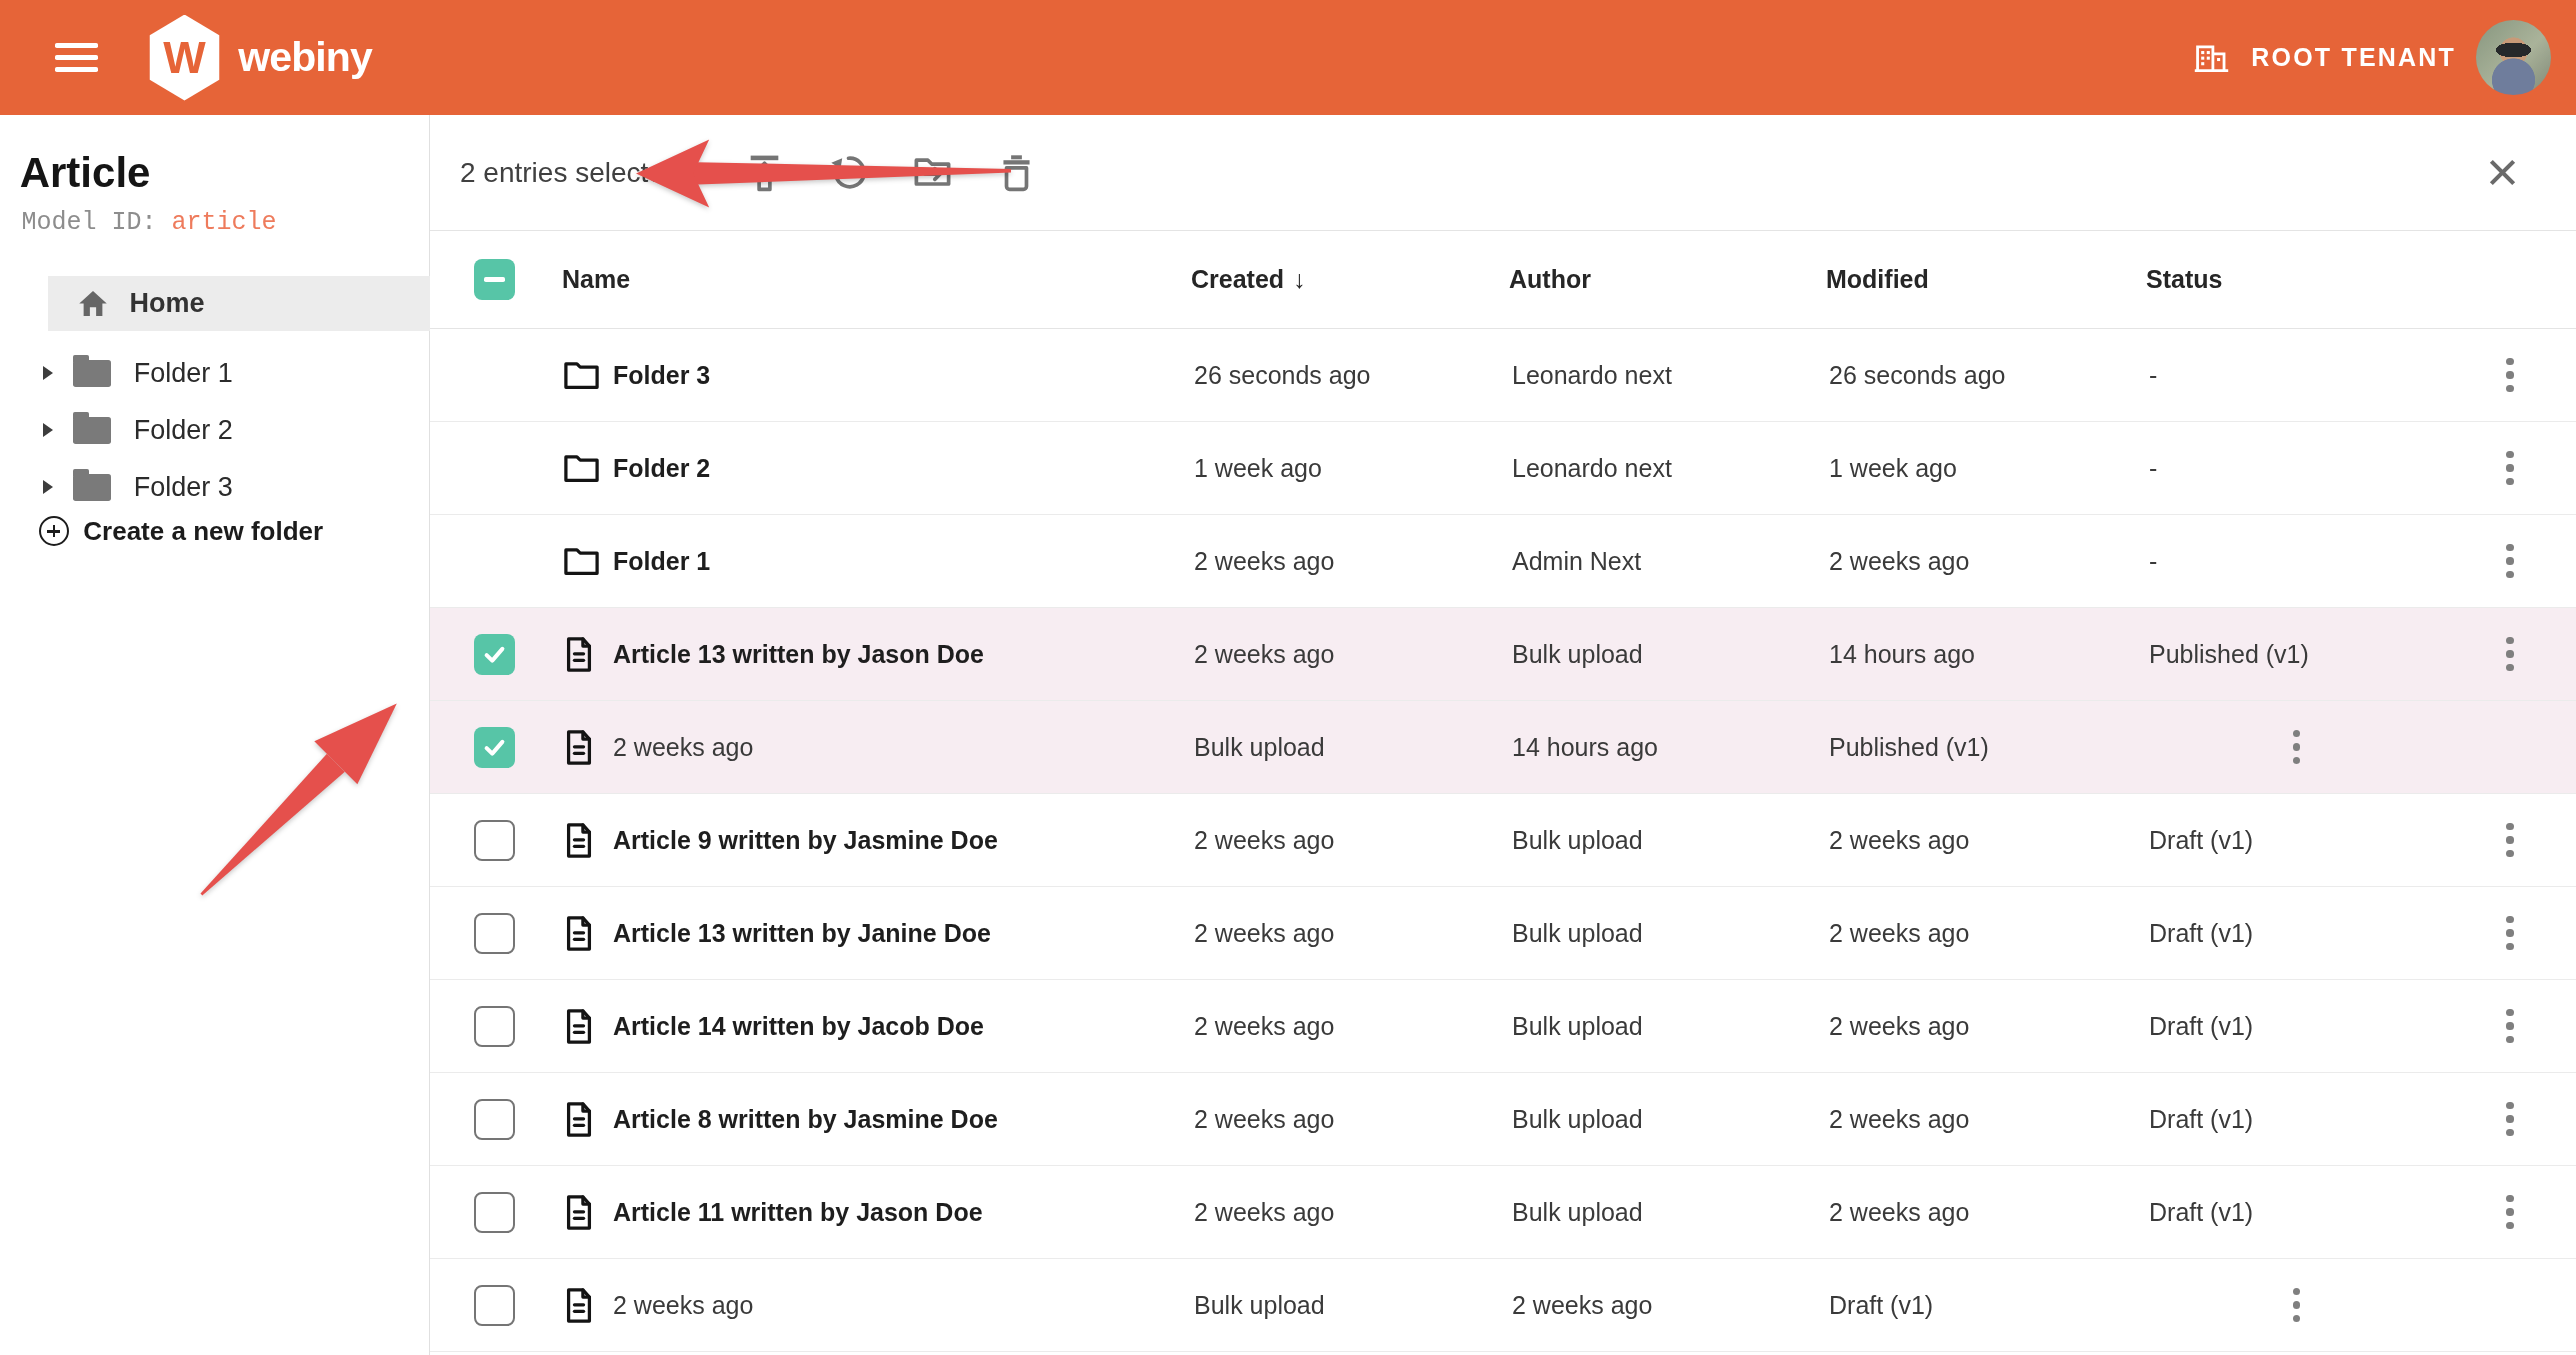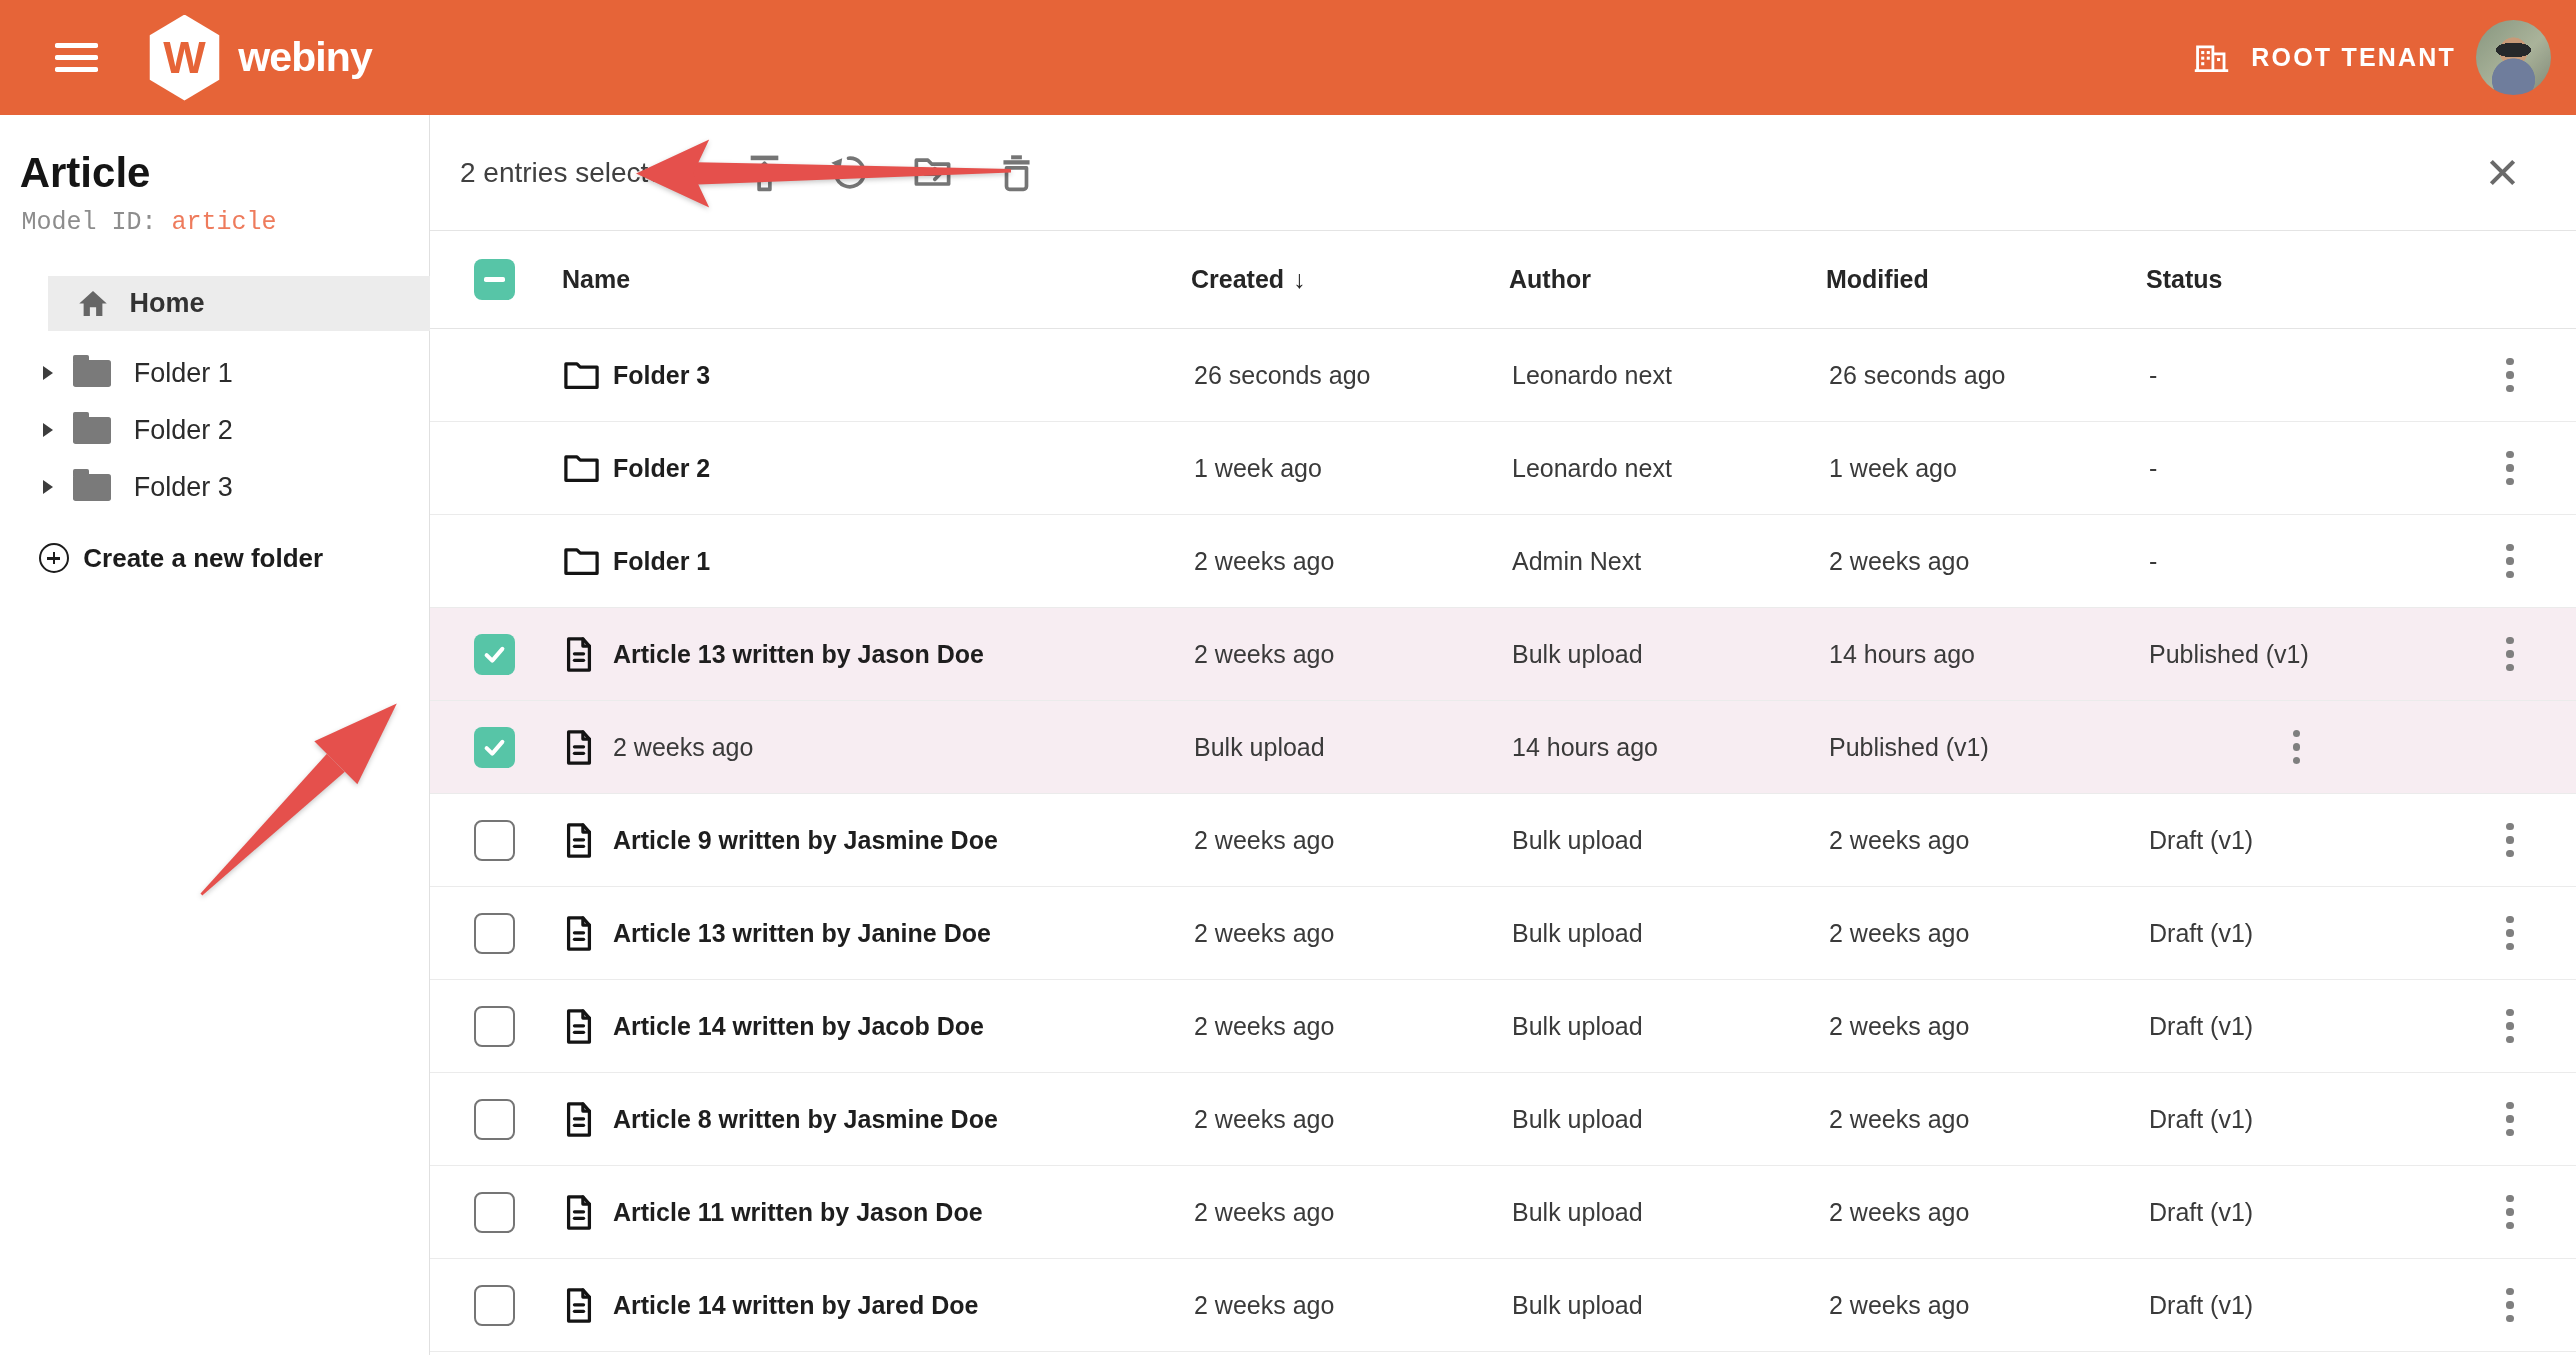--- a/index.html
+++ b/index.html
@@ -42,21 +42,21 @@
   .nav-home .label { margin-left:21.5px; font-size:27px; font-weight:700; color:#333; }
   .folder-list { margin-top:14.3px; }
   .folder-item { height:57px; display:flex; align-items:center; padding-left:43px; cursor:pointer; }
   .chevron { width:0; height:0; border-left:10.7px solid #3d3d3d;
              border-top:7.2px solid transparent; border-bottom:7.2px solid transparent; }
   .folder-glyph { position:relative; width:38px; height:27px; background:#7a7a7a;
                   border-radius:2.7px; margin-left:19.7px; }
   .folder-glyph::before { content:""; position:absolute; left:0; top:-4.5px; width:16px;
                           height:6.3px; background:#7a7a7a; border-radius:1.8px 1.8px 0 0; }
   .folder-item .label { margin-left:23px; font-size:27px; color:#2b2b2b; }
-  .create-folder { margin-top:27px; padding-left:39px; display:flex; align-items:center;
+  .create-folder { padding-left:39px; display:flex; align-items:center;
                    gap:14.3px; cursor:pointer; }
   .plus-circle { position:relative; width:30px; height:30px; border:2.7px solid #1c1c1c;
                  border-radius:50%; }
   .plus-circle::before, .plus-circle::after { content:""; position:absolute; background:#1c1c1c; }
   .plus-circle::before { left:6.3px; top:11.6px; width:12.5px; height:2.7px; }
   .plus-circle::after { left:11.6px; top:6.3px; width:2.7px; height:12.5px; }
   .create-folder .label { font-size:26px; font-weight:700; color:#1c1c1c; }
 
   
   .main { position:absolute; left:430px; top:115px; width:2146px; height:1241px; background:#fff; }
@@ -535,21 +535,20 @@
     </div>
     <div class="c-icon">
 
       <svg class="icon-doc" viewBox="0 0 26 30">
         <path d="M5,3 H16 L21,8.5 V27 H5 Z" class="entry-stroke"></path>
         <path d="M16,3 V8.5 H21" class="entry-stroke"></path>
         <line x1="9.5" y1="14.5" x2="16.5" y2="14.5" class="entry-stroke"></line>
         <line x1="9.5" y1="19.5" x2="16.5" y2="19.5" class="entry-stroke"></line>
       </svg>
     </div>
-    <div class="c-name">Article 14 written by Jared Doe</div>
     <div class="c-created">2 weeks ago</div>
     <div class="c-author">Bulk upload</div>
     <div class="c-modified">2 weeks ago</div>
     <div class="c-status">Draft (v1)</div>
     <div class="c-menu">
       <span class="kebab">
             <i></i>
             <i></i>
             <i></i>
           </span>

